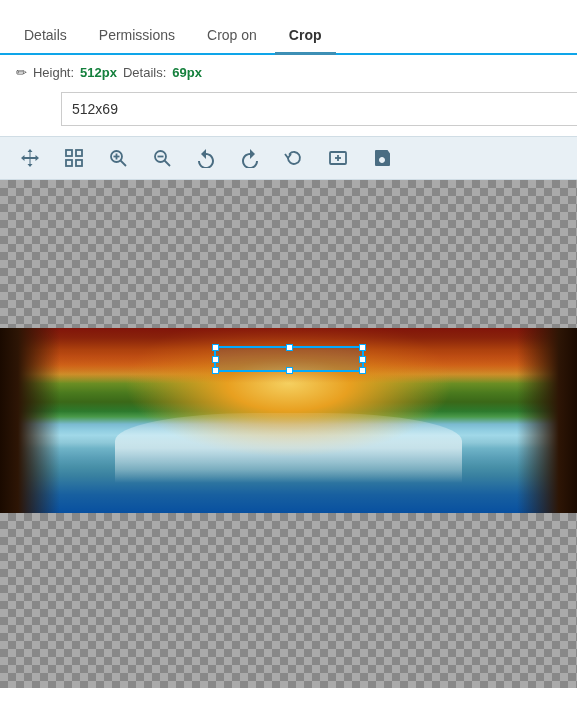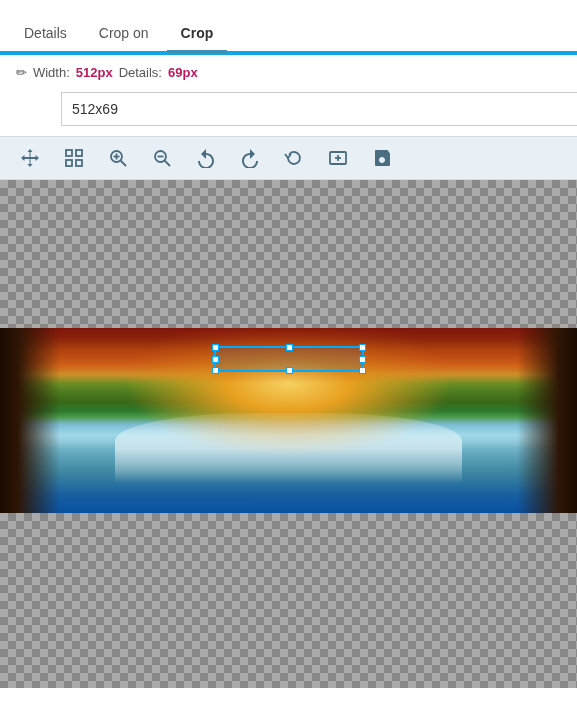--- a/index.html
+++ b/index.html
@@ -9,21 +9,21 @@
       background: #fff;
       width: 577px;
       min-height: 722px;
       color: #333;
     }
 
     
     .tabs {
       display: flex;
       align-items: flex-end;
-      border-bottom: 4px solid #0ea5e9;
+      border-bottom: 2px solid #0ea5e9;
       padding: 0 10px;
       height: 55px;
     }
     .tab {
       padding: 10px 14px;
       cursor: pointer;
       color: #555;
       font-size: 14px;
       position: relative;
       margin-right: 4px;
@@ -51,21 +51,21 @@
       font-size: 13px;
       color: #555;
       gap: 6px;
     }
     .dimensions-row .pencil-icon {
       font-size: 13px;
       color: #555;
     }
     .dimensions-row strong {
       font-weight: 700;
-      color: #be185d;
+      color: #15803d;
     }
 
     
     .crop-input-row {
       padding: 6px 16px 10px 16px;
     }
     .crop-input {
       width: 100%;
       padding: 8px 10px;
       font-size: 14px;
@@ -254,30 +254,33 @@
     }
   </style>
 </head>
 <body>
 
 <nav class="tabs">
   <div class="tab">
     <span>Details</span>
   </div>
   <div class="tab">
+    <span>Permissions</span>
+  </div>
+  <div class="tab">
     <span>Crop on</span>
   </div>
   <div class="tab active">
     <span>Crop</span>
   </div>
 </nav>
 
 <div class="dimensions-row">
   <span class="pencil-icon">✏</span>
-  <span>Width:</span>
+  <span>Height:</span>
   <strong>512px</strong>
   <span>Details:</span>
   <strong>69px</strong>
 </div>
 
 <div class="crop-input-row">
   <input class="crop-input" type="text" value="512x69" placeholder="512x69" style="">
 </div>
 
 <div class="crop-toolbar">

